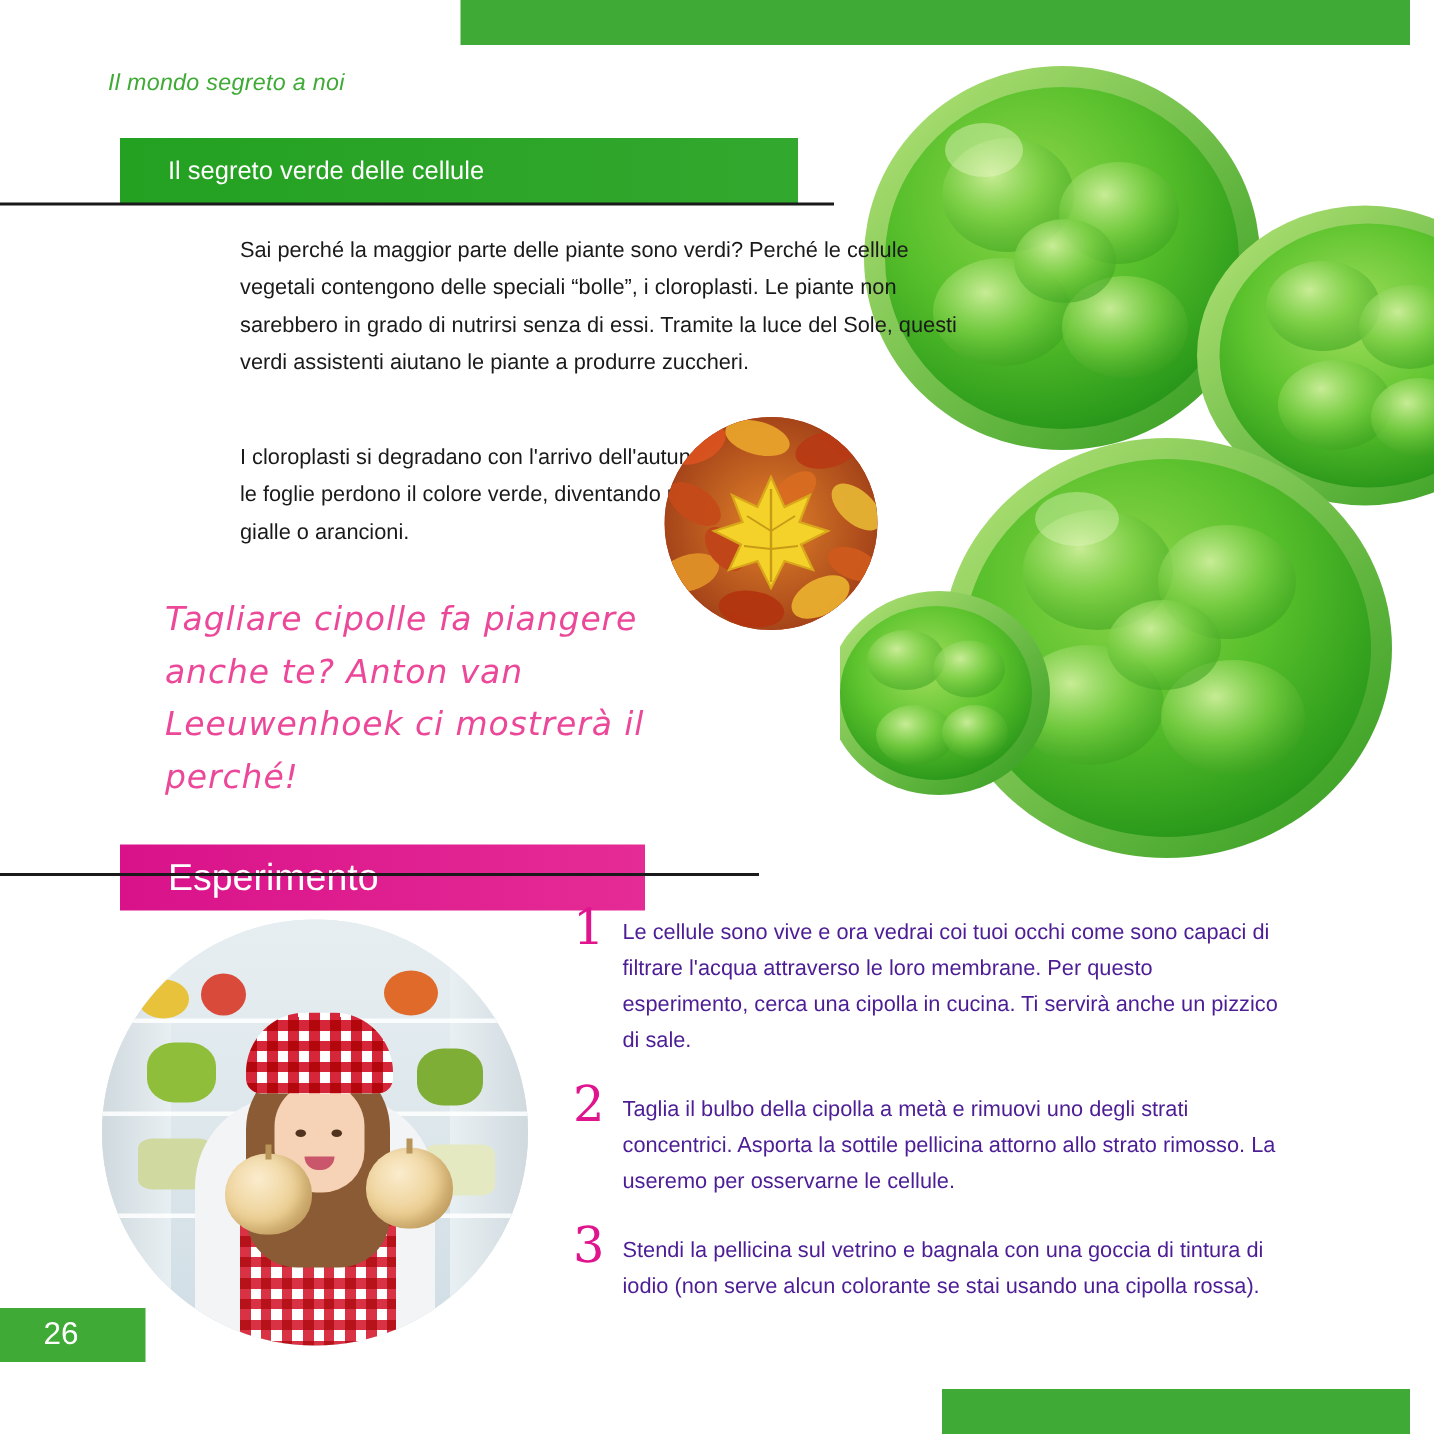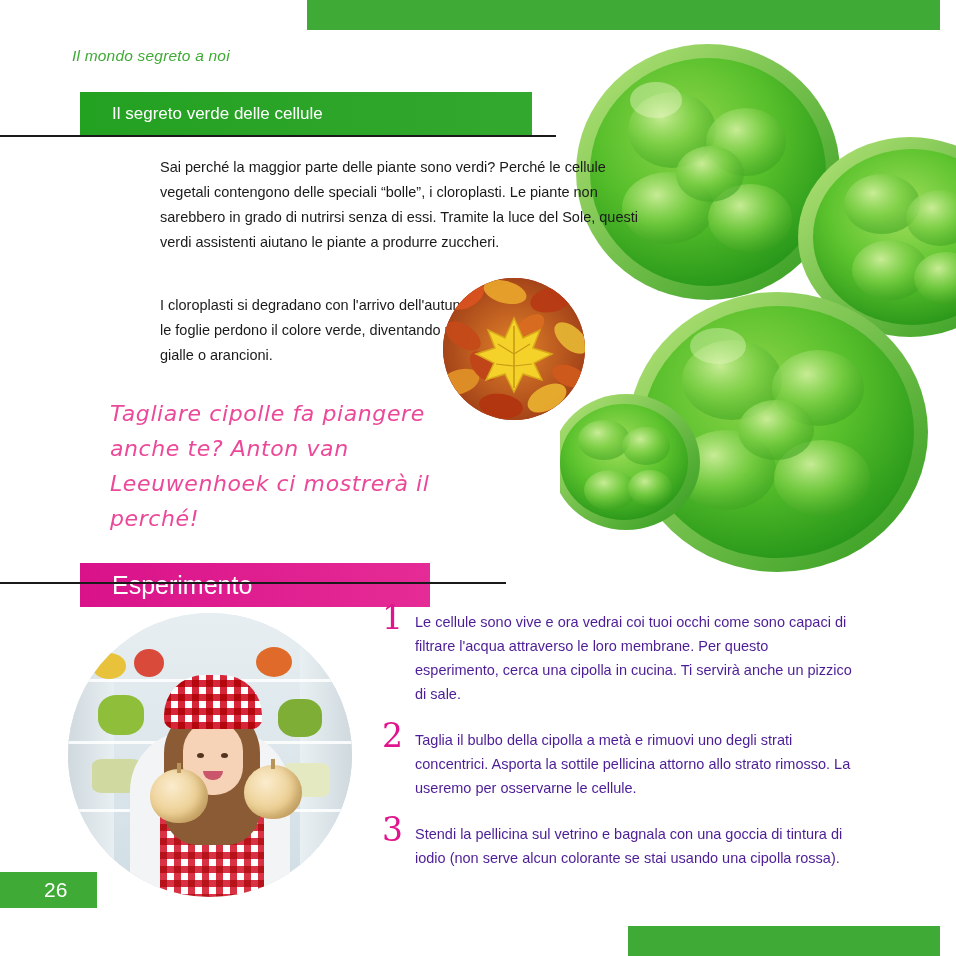--- a/index.html
+++ b/index.html
@@ -156,21 +156,21 @@
     left: 0;
     top: 872px;
     width: 97px;
     height: 36px;
     background: #3faa35;
   }
   .page-tab .num {
     color: #ffffff;
     font-size: 21px;
     line-height: 36px;
-    padding-left: 44px;
+    padding-left: 29px;
   }
 
   
   .chloro-art {
     position: absolute;
     left: 560px;
     top: 22px;
     width: 396px;
     height: 580px;
   }

